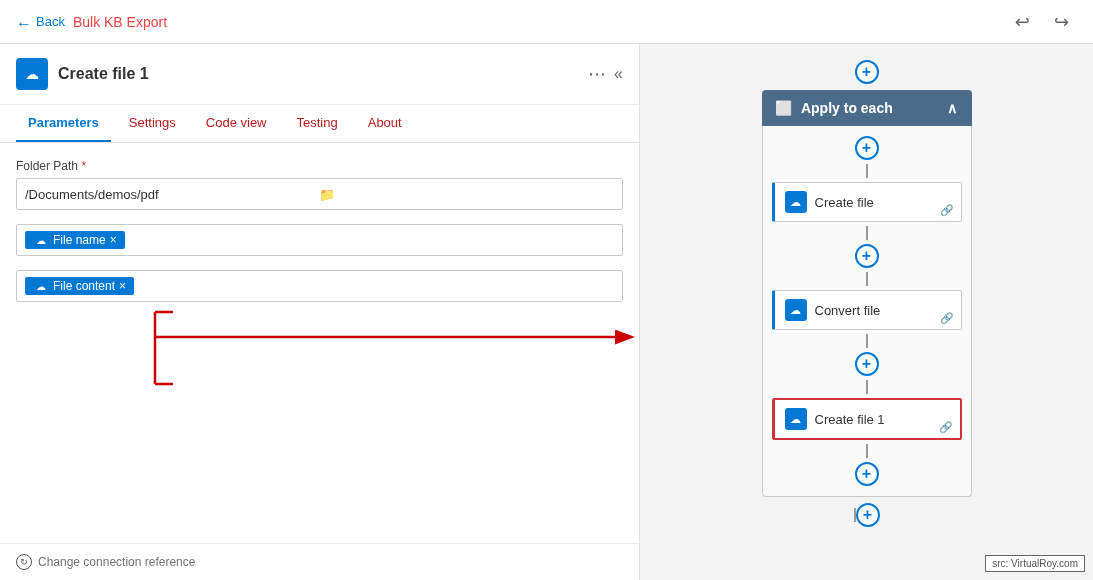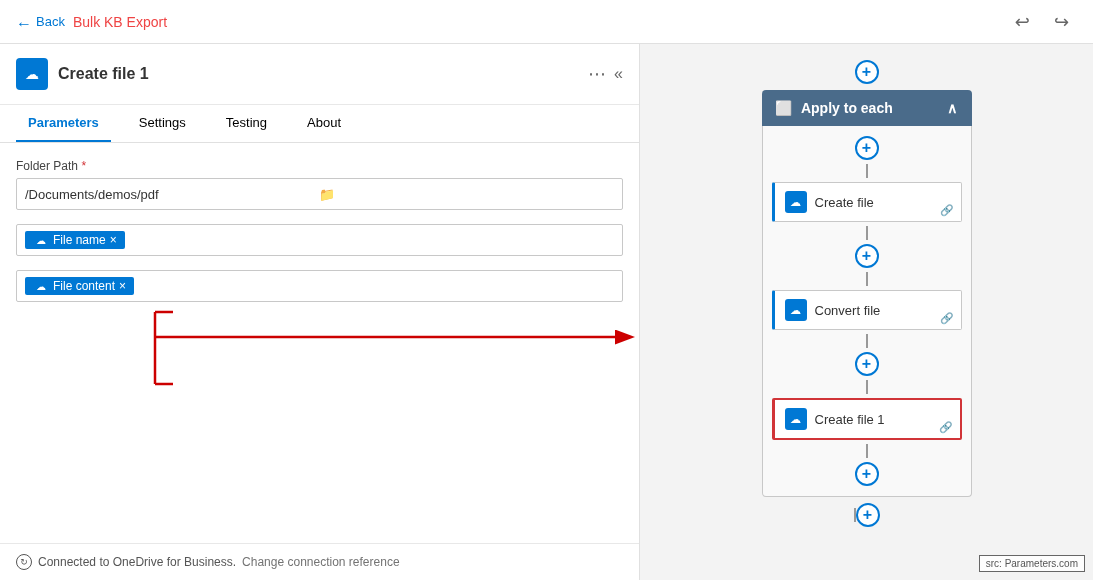--- a/index.html
+++ b/index.html
@@ -23,22 +23,22 @@
     .left-panel { width: 640px; border-right: 1px solid #e0e0e0; display: flex; flex-direction: column; background: #fff; }
 
     .panel-header { display: flex; align-items: center; justify-content: space-between; padding: 14px 16px; border-bottom: 1px solid #e8e8e8; }
     .panel-header-left { display: flex; align-items: center; gap: 10px; }
     .panel-icon { width: 32px; height: 32px; background: #0078d4; border-radius: 4px; display: flex; align-items: center; justify-content: center; color: #fff; font-size: 14px; }
     .panel-title { font-size: 16px; font-weight: 600; color: #333; }
     .panel-header-right { display: flex; gap: 8px; align-items: center; }
     .dots-btn { background: none; border: none; cursor: pointer; font-size: 18px; color: #666; }
     .collapse-btn { background: none; border: none; cursor: pointer; font-size: 16px; color: #666; }
 
-    .tabs { display: flex; padding: 0 16px; border-bottom: 1px solid #e0e0e0; gap: 16px; }
-    .tab { padding: 10px 12px; cursor: pointer; font-size: 13px; color: #000000; border-bottom: 2px solid transparent; }
+    .tabs { display: flex; padding: 0 16px; border-bottom: 1px solid #e0e0e0; gap: 6px; }
+    .tab { padding: 10px 12px; cursor: pointer; font-size: 13px; color: #b91c1c; border-bottom: 2px solid transparent; }
     .tab.active { color: #0078d4; border-bottom: 2px solid #0078d4; font-weight: 600; }
 
     .form-area { padding: 16px; flex: 1; overflow-y: auto; }
 
     .field-group { margin-bottom: 14px; }
     .field-label { font-size: 12px; color: #444; margin-bottom: 5px; }
     .required { color: #d13438; }
     .folder-input { display: flex; align-items: center; border: 1px solid #c8c8c8; border-radius: 2px; padding: 0 8px; height: 32px; }
     .folder-input span { flex: 1; font-size: 13px; color: #333; }
     .folder-icon { color: #666; font-size: 14px; cursor: pointer; }
@@ -135,20 +135,21 @@
       </div>
       <div class="panel-header-right">
         <button class="dots-btn">⋯</button>
         <button class="collapse-btn">«</button>
       </div>
     </div>
 
     <div class="tabs">
       <div class="tab active">Parameters</div>
       <div class="tab">Settings</div>
+      <div class="tab">Code view</div>
       <div class="tab">Testing</div>
       <div class="tab">About</div>
     </div>
 
     <div class="form-area">
 
       <div class="field-group">
         <div class="field-label">
           <span>Folder Path</span>
           <span class="required"> *</span>
@@ -175,21 +176,20 @@
             <span style="background:#0078d4;border-radius:2px;padding:1px 3px;font-size:10px;">☁</span>
             <span>File content</span>
             <span class="tag-x">×</span>
           </span>
         </div>
       </div>
     </div>
 
     <div class="connection-bar">
       <div class="connection-icon">↻</div>
-      <span>Connected to OneDrive for Business.</span>
       <a class="change-link">Change connection reference</a>
     </div>
 
     <svg class="arrow-svg" width="640" height="536" xmlns="http://www.w3.org/2000/svg">
 
       <defs>
         <marker id="arrowhead" markerWidth="8" markerHeight="8" refX="6" refY="3" orient="auto">
           <path d="M0,0 L0,6 L8,3 z" fill="#c00"></path>
         </marker>
       </defs>
@@ -253,16 +253,16 @@
 
       </div>
 
       <div class="outer-plus">
         <div class="connector-line"></div>
         <div class="plus-circle">+</div>
       </div>
 
     </div>
 
-    <div class="watermark">src: Parameters.com</div>
+    <div class="watermark">src: VirtualRoy.com</div>
   </div>
 
 </div>
 
 </body></html>

